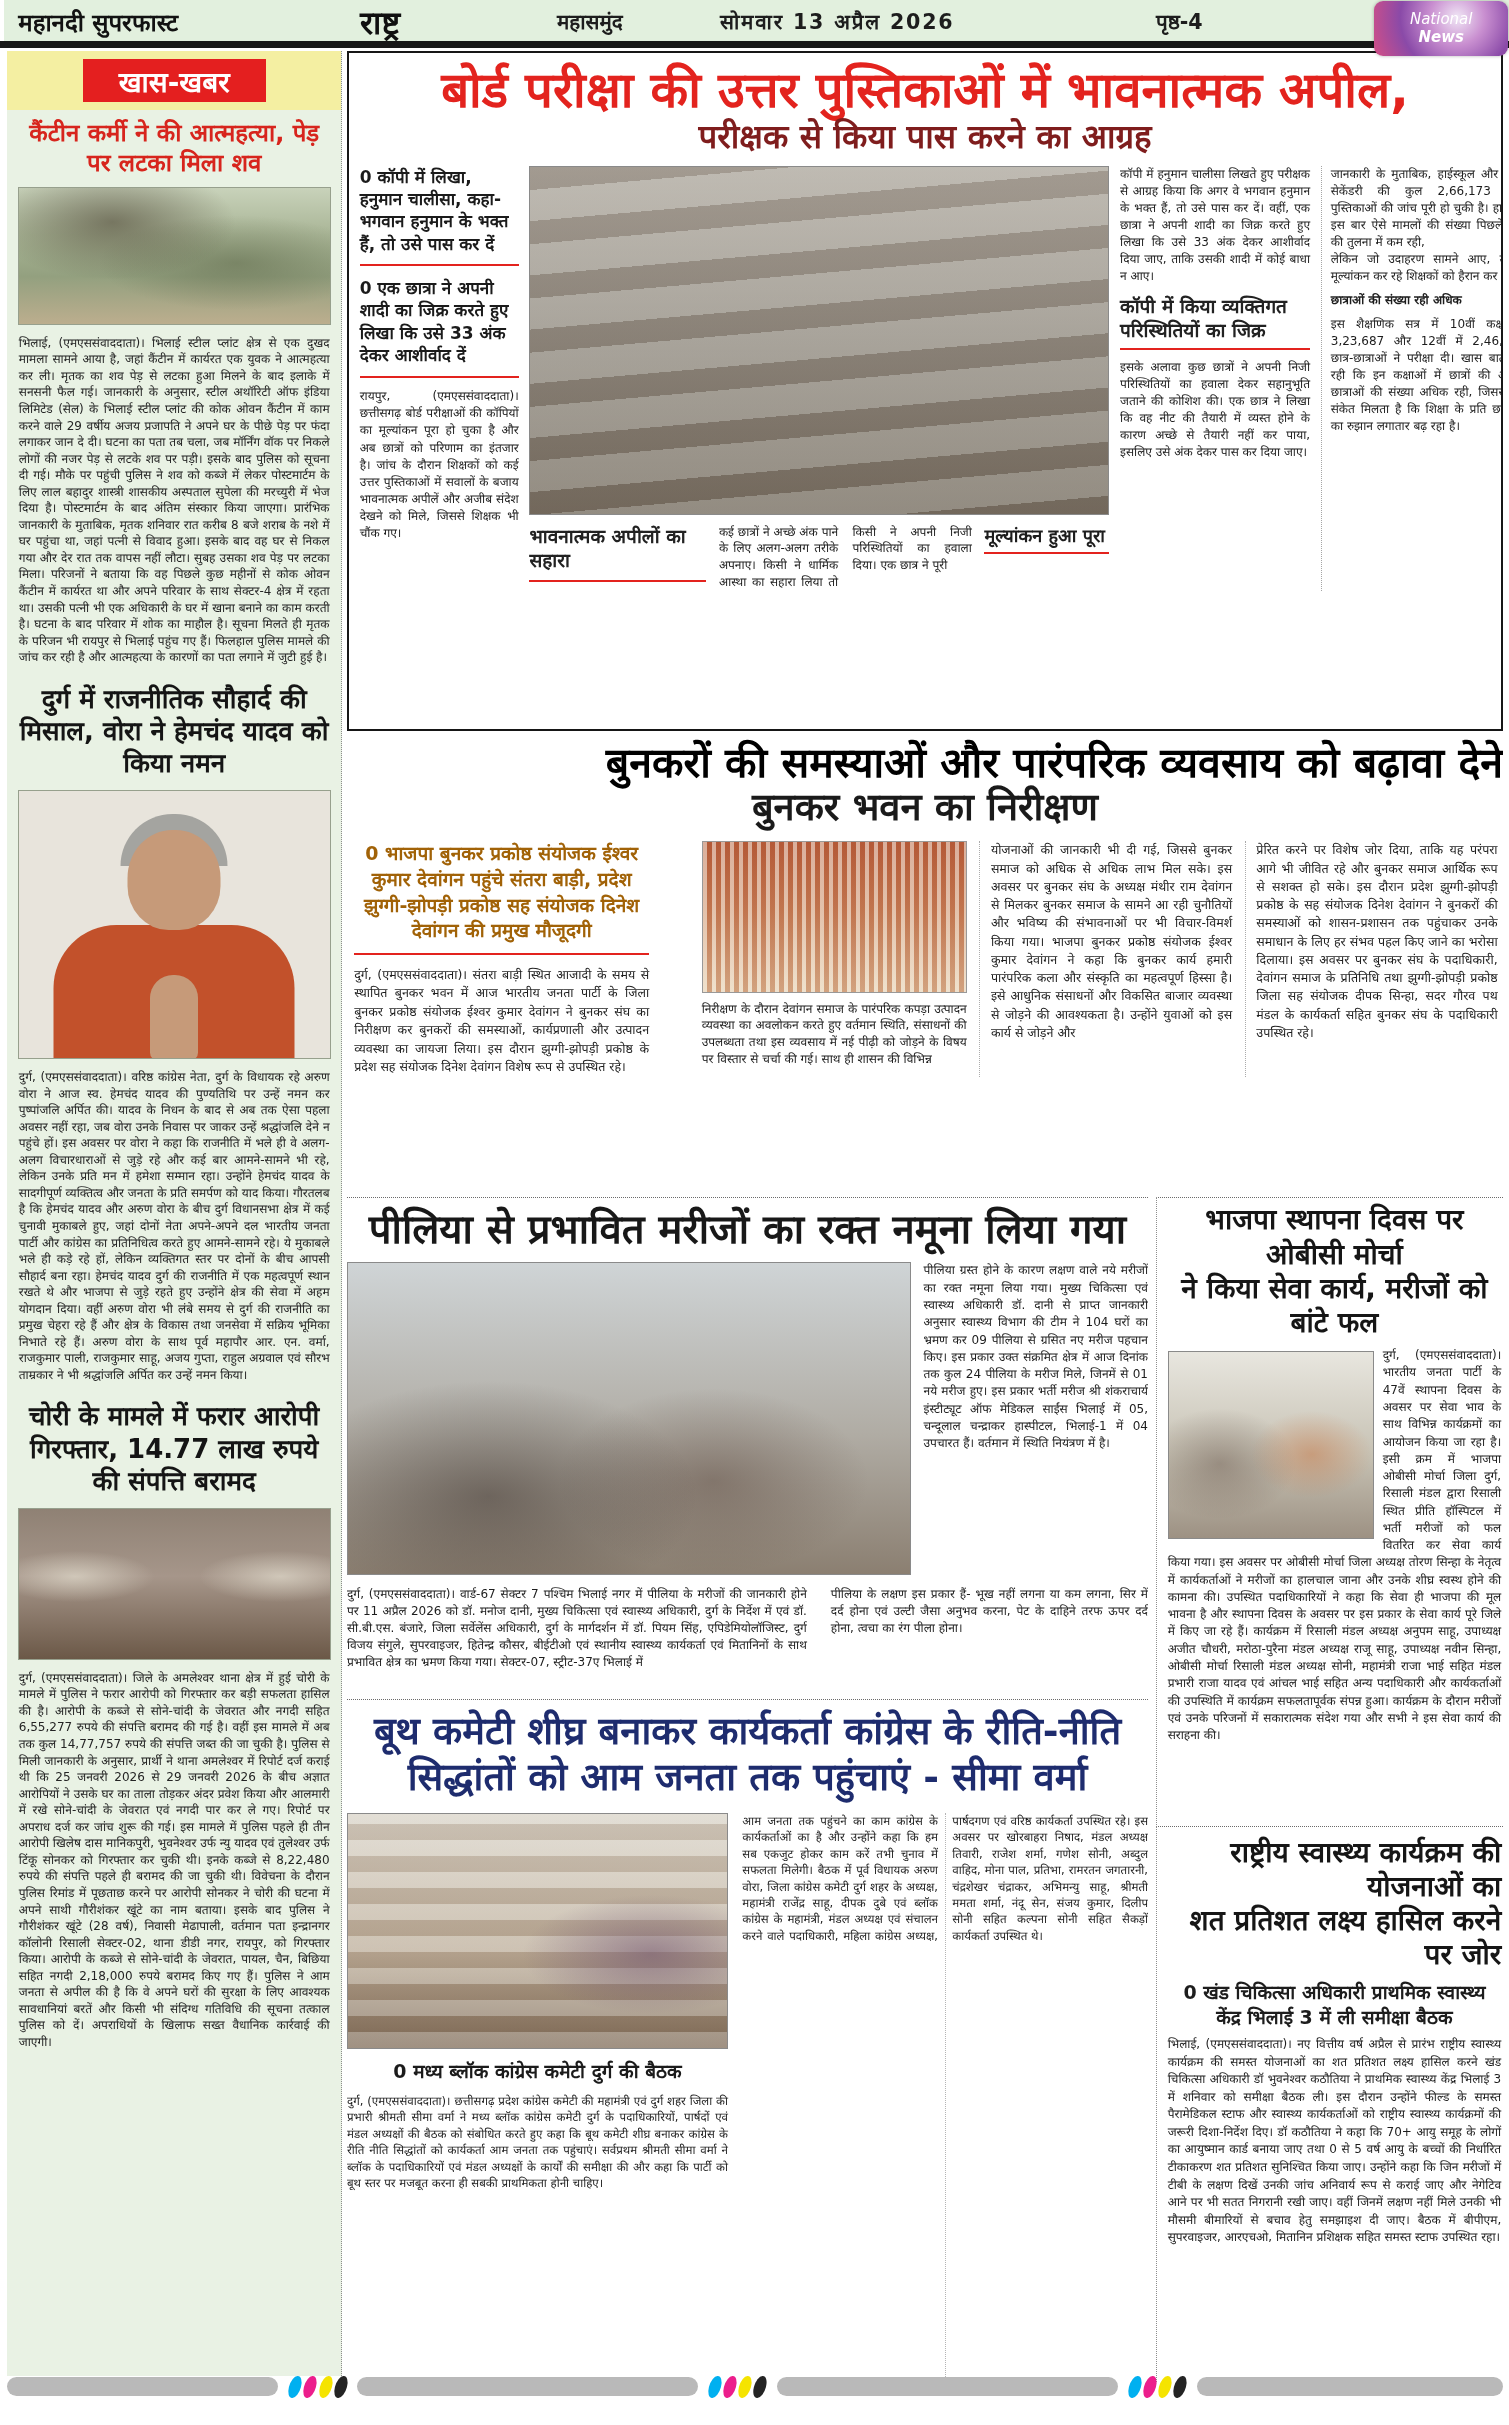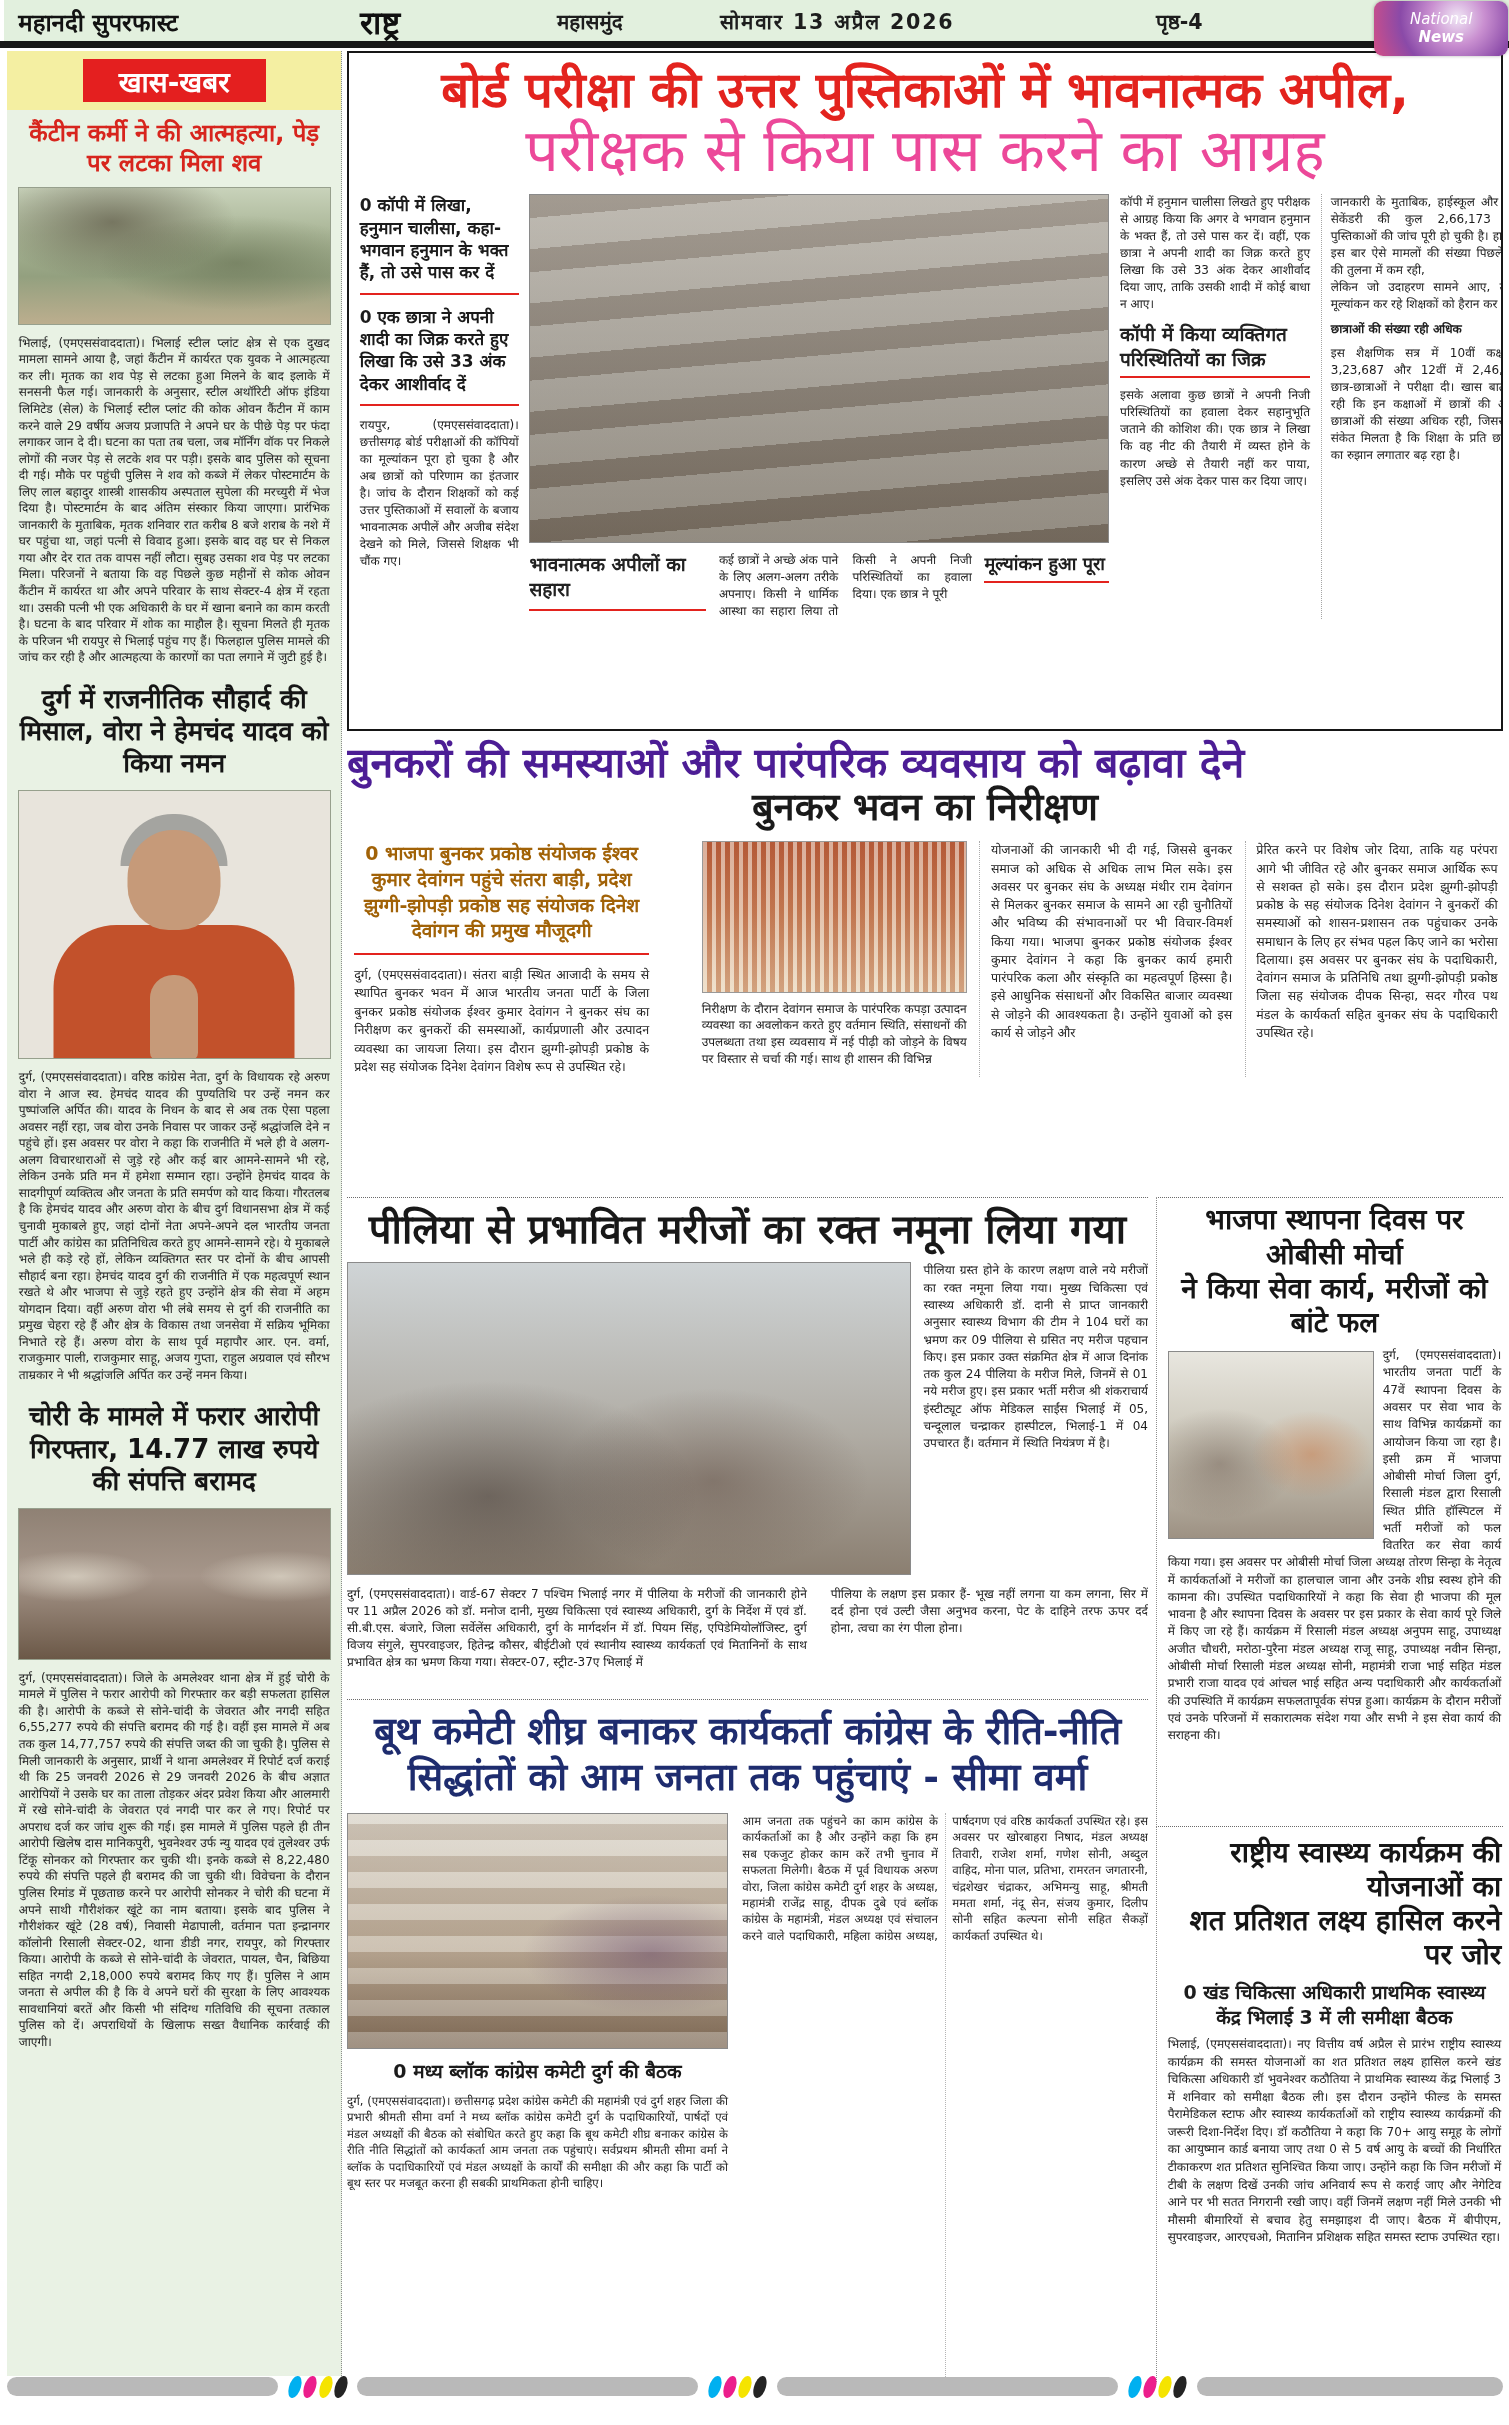--- a/index.html
+++ b/index.html
@@ -42,21 +42,21 @@
   .person-hands{position:absolute;left:50%;top:184px;transform:translateX(-50%);width:48px;height:85px;background:#c69a79;border-radius:23px 23px 7.2px 7.2px;}
   .police-photo{height:150px;background:
      radial-gradient(ellipse at 18% 45%,rgba(230,225,210,.65) 0%,rgba(230,225,210,0) 22%),
      radial-gradient(ellipse at 84% 45%,rgba(230,225,210,.65) 0%,rgba(230,225,210,0) 22%),
      linear-gradient(180deg,#8f8174 0%,#a6968a 45%,#6b5847 100%);}
 
   
   .top-story{position:absolute;left:347px;top:51px;width:1156px;height:680px;border:2.7px solid #161616;
     box-sizing:border-box;background:#fff;overflow:hidden;}
   .ts-h1{color:#e3231e;font-size:49px;font-weight:bold;text-align:center;line-height:1.12;padding-top:10.7px;}
-  .ts-h2{color:#ec4899;font-size:59px;font-weight:normal;text-align:center;line-height:1.1;}
+  .ts-h2{color:#7f1d1d;font-size:33px;font-weight:bold;text-align:center;line-height:1.1;}
   .ts-content{display:flex;gap:10.7px;padding:10.7px 9px 0 10.7px;}
   .ts-col1{width:159px;flex:none;}
   .ts-bullet{font-weight:bold;font-size:17px;line-height:1.32;color:#1b1b1b;
     border-bottom:2.7px solid #e3231e;padding-bottom:9px;margin-bottom:10.7px;}
   .ts-intro{font-size:12px;text-align:justify;line-height:1.42;}
   .ts-photo-wrap{width:580px;flex:none;}
   .classroom-photo{height:347px;border:0.9px solid #8a8a8a;background:
      repeating-linear-gradient(175deg,rgba(120,105,90,.35) 0 23px,rgba(200,195,185,.4) 23px 54px),
      linear-gradient(180deg,#b9b5ae 0%,#8f8a82 55%,#6f675c 100%);}
   .ts-caption-row{display:flex;gap:12.5px;margin-top:9px;align-items:flex-start;}
@@ -67,21 +67,21 @@
     border-bottom:2.7px solid #e3231e;padding-bottom:5.4px;}
   .ts-col4{width:190px;flex:none;font-size:12px;text-align:justify;line-height:1.42;}
   .ts-subhead{font-weight:bold;font-size:19px;line-height:1.28;border-bottom:2.7px solid #e3231e;
     padding-bottom:5.4px;margin:9px 0;color:#222;text-align:left;}
   .ts-col5{width:195px;flex:none;font-size:12px;text-align:justify;line-height:1.42;
     border-left:0.9px dotted #a5a5a5;padding-left:9px;}
   .ts-note{font-weight:bold;margin:7.2px 0;text-align:left;}
 
   
   .weaver{position:absolute;left:347px;top:735px;width:1156px;height:458px;box-sizing:border-box;overflow:hidden;}
-  .wv-h1{font-size:41px;font-weight:bold;text-align:left;color:#4c1d95;line-height:1.18;padding-top:3.6px;}
+  .wv-h1{font-size:41px;font-weight:bold;text-align:right;color:#000000;line-height:1.18;padding-top:3.6px;}
   .wv-h2{font-size:38px;font-weight:bold;text-align:center;color:#1a1a1a;line-height:1.1;margin-bottom:9px;}
   .wv-content{display:flex;gap:12.5px;padding:3.6px 5.4px 0 7.2px;}
   .wv-col1{width:295px;flex:none;}
   .wv-bullet{font-weight:bold;font-size:19px;text-align:center;line-height:1.35;color:#a16207;
     border-bottom:2.7px solid #e3231e;padding:0 5.4px 9px;margin-bottom:10.7px;}
   .wv-intro{font-size:12.5px;text-align:justify;line-height:1.48;}
   .wv-col2{width:265px;flex:none;margin-left:40px;}
   .loom-photo{height:150px;border:0.9px solid #999;background:
      repeating-linear-gradient(90deg,rgba(250,245,235,.55) 0 4.5px,rgba(180,90,50,.35) 4.5px 9px),
      linear-gradient(180deg,#b4593a 0%,#c8835d 45%,#e2c9a8 100%);}

